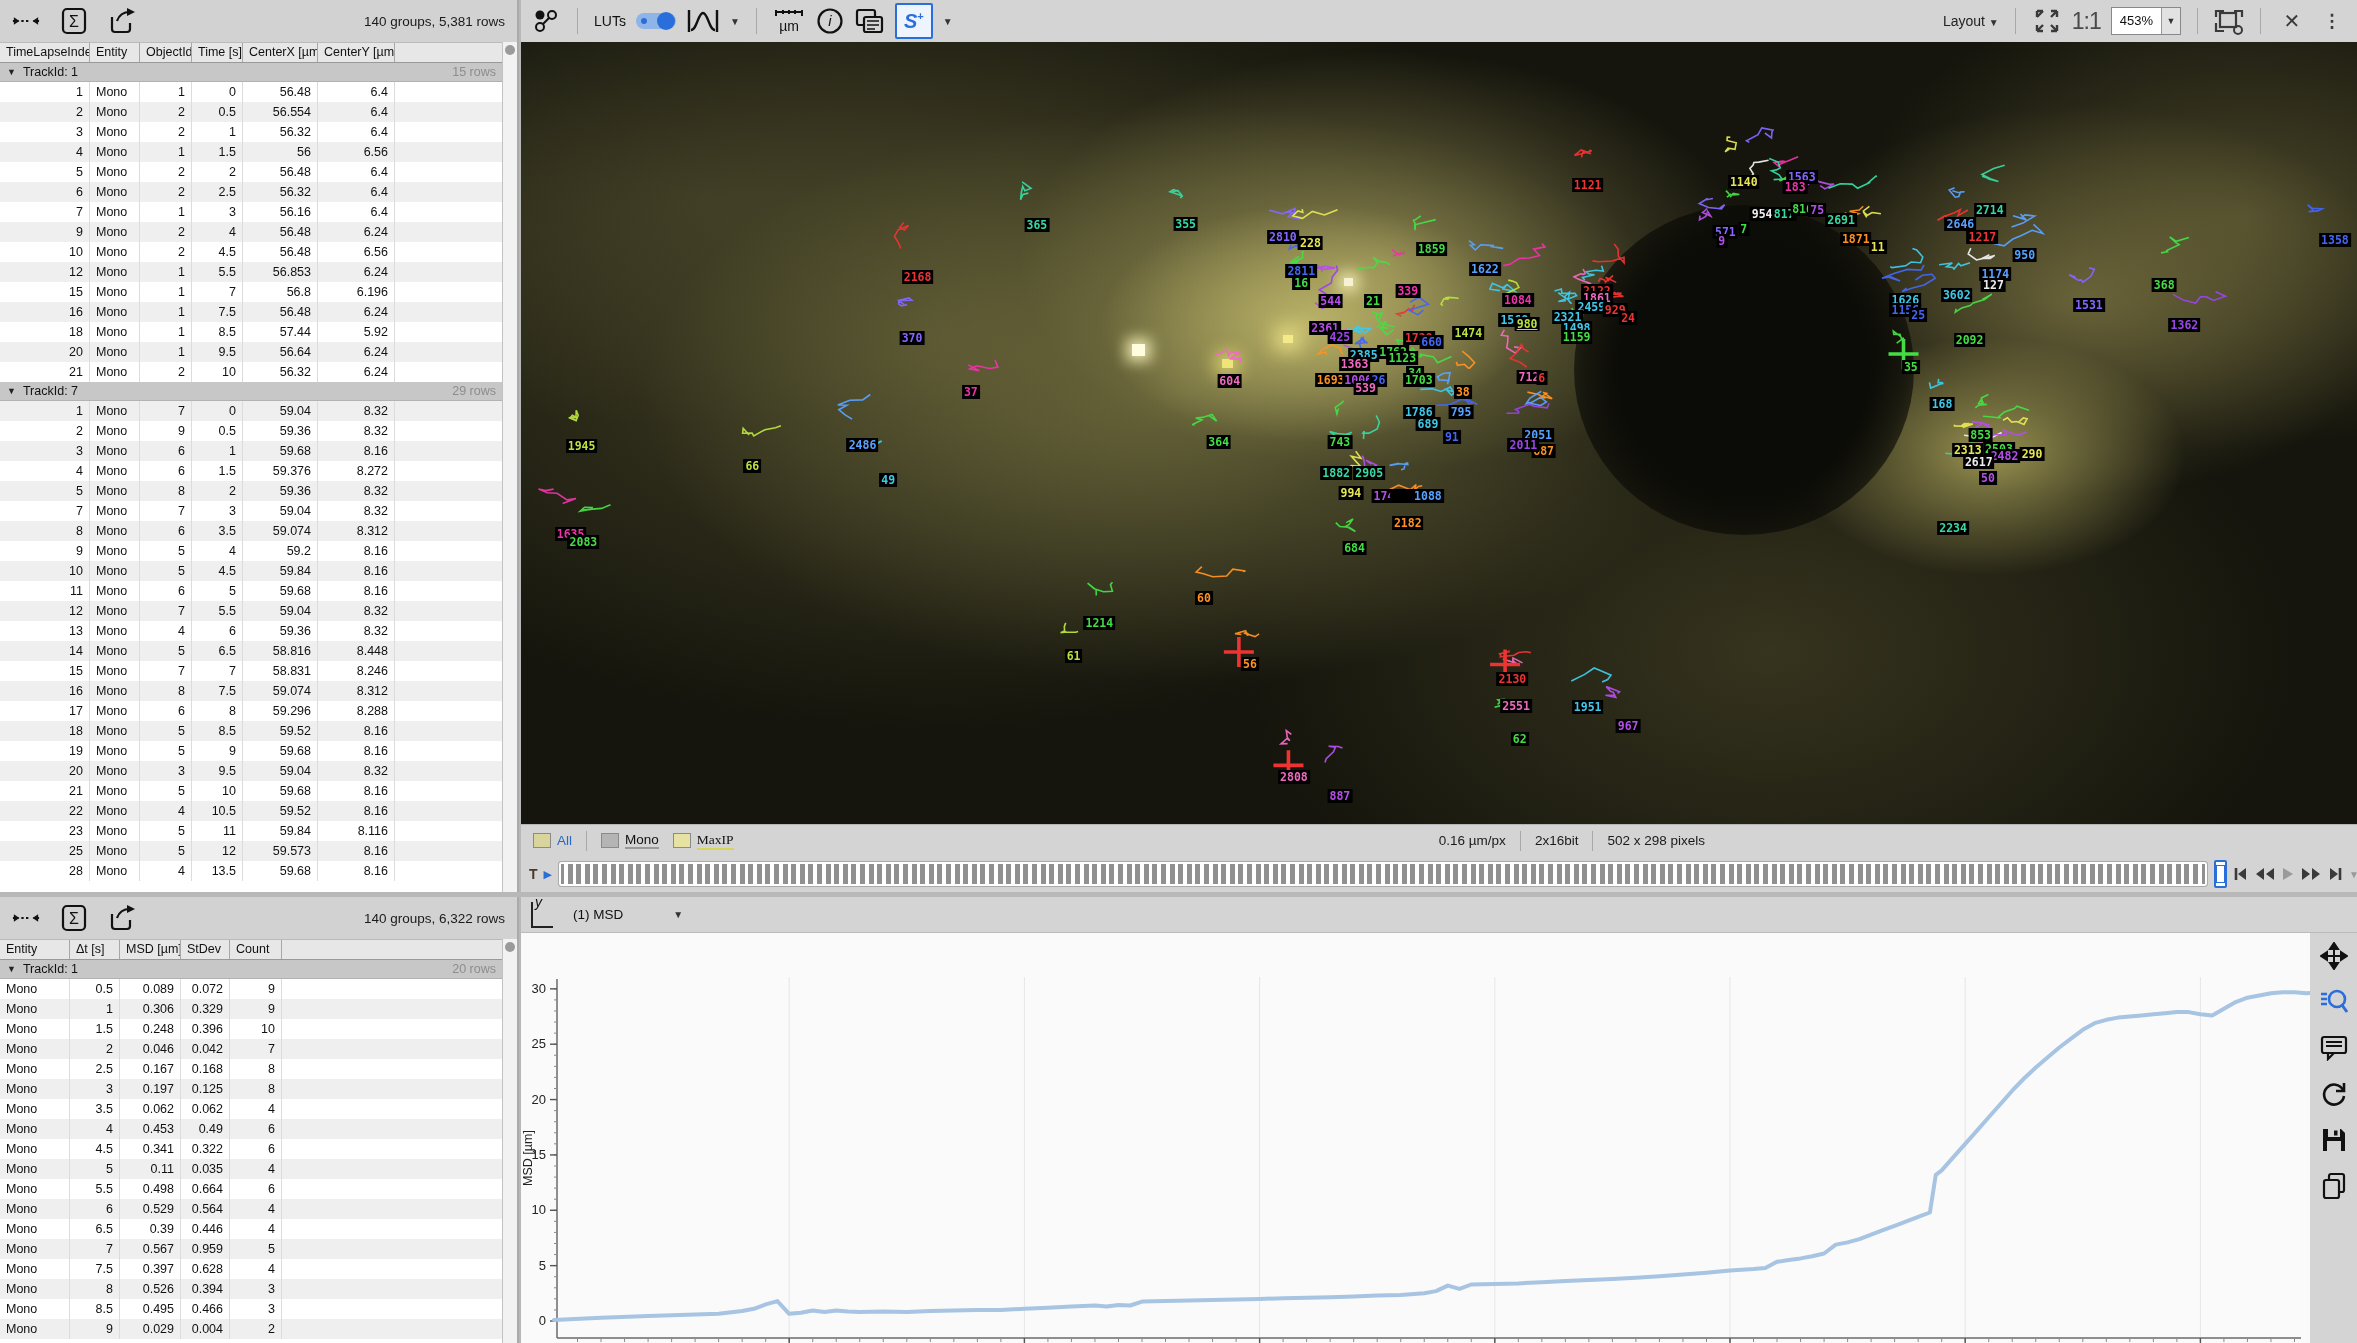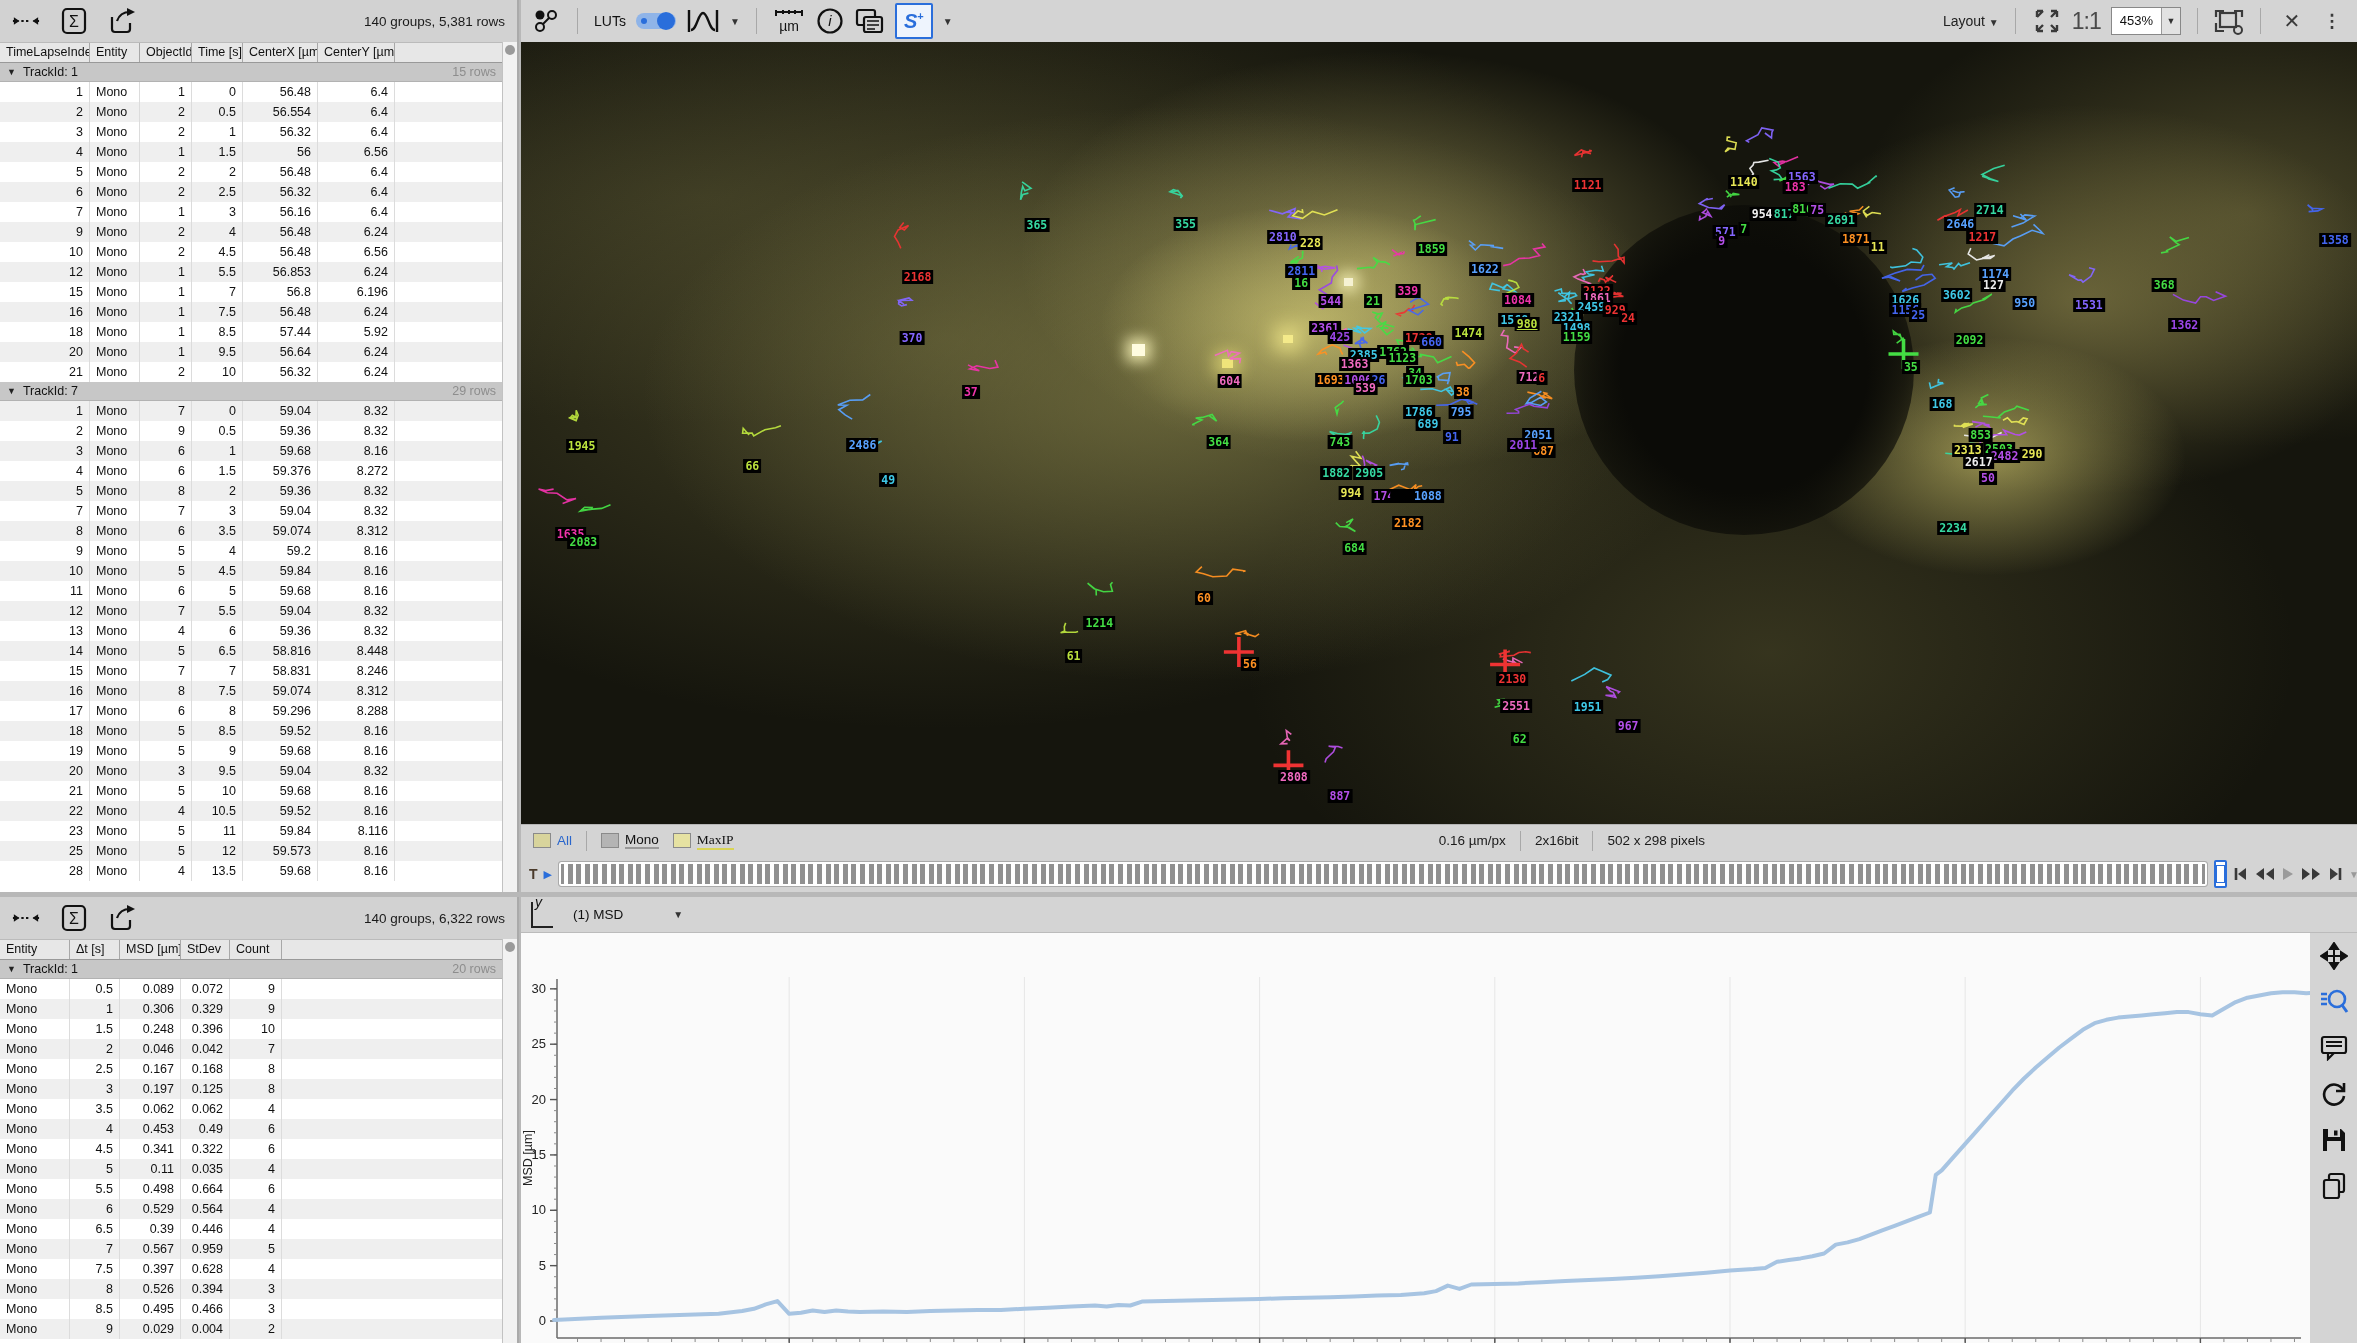--- a/index.html
+++ b/index.html
@@ -899,21 +899,21 @@
         <span class="tracklabel" style="color: rgb(180, 79, 232); left: 70.6%; top: 20.6%;">75</span>
         <span class="tracklabel" style="color: rgb(54, 217, 162); left: 71.9%; top: 21.9%;">2691</span>
         <span class="tracklabel" style="color: rgb(255, 145, 34); left: 72.7%; top: 24.3%;">1871</span>
         <span class="tracklabel" style="color: rgb(230, 230, 85); left: 73.9%; top: 25.3%;">11</span>
         <span class="tracklabel" style="color: rgb(132, 102, 255); left: 65.6%; top: 23.4%;">571</span>
         <span class="tracklabel" style="color: rgb(68, 221, 68); left: 66.6%; top: 23%;">7</span>
         <span class="tracklabel" style="color: rgb(180, 79, 232); left: 65.4%; top: 24.5%;">9</span>
         <span class="tracklabel" style="color: rgb(54, 217, 162); left: 80%; top: 20.6%;">2714</span>
         <span class="tracklabel" style="color: rgb(88, 162, 255); left: 78.4%; top: 22.4%;">2646</span>
         <span class="tracklabel" style="color: rgb(238, 51, 51); left: 79.6%; top: 24%;">1217</span>
-        <span class="tracklabel" style="color: rgb(88, 162, 255); left: 81.9%; top: 26.4%; margin-top: 48px;">950</span>
+        <span class="tracklabel" style="color: rgb(88, 162, 255); left: 81.9%; top: 26.4%;">950</span>
         <span class="tracklabel" style="color: rgb(88, 162, 255); left: 80.3%; top: 28.8%;">1174</span>
         <span class="tracklabel" style="color: rgb(238, 238, 238); left: 80.2%; top: 30.2%;">127</span>
         <span class="tracklabel" style="color: rgb(63, 201, 232); left: 78.2%; top: 31.5%;">3602</span>
         <span class="tracklabel" style="color: rgb(63, 201, 232); left: 75.4%; top: 32.1%;">1626</span>
         <span class="tracklabel" style="color: rgb(68, 102, 242); left: 75.4%; top: 33.4%;">1156</span>
         <span class="tracklabel" style="color: rgb(68, 102, 242); left: 76.1%; top: 34%;">25</span>
         <span class="tracklabel" style="color: rgb(68, 221, 68); left: 78.9%; top: 37.2%;">2092</span>
         <span class="tracklabel" style="color: rgb(68, 221, 68); left: 75.7%; top: 40.7%;">35</span>
         <span class="tracklabel" style="color: rgb(63, 201, 232); left: 77.4%; top: 45.4%;">168</span>
         <span class="tracklabel" style="color: rgb(68, 221, 68); left: 79.5%; top: 49.4%;">853</span>

